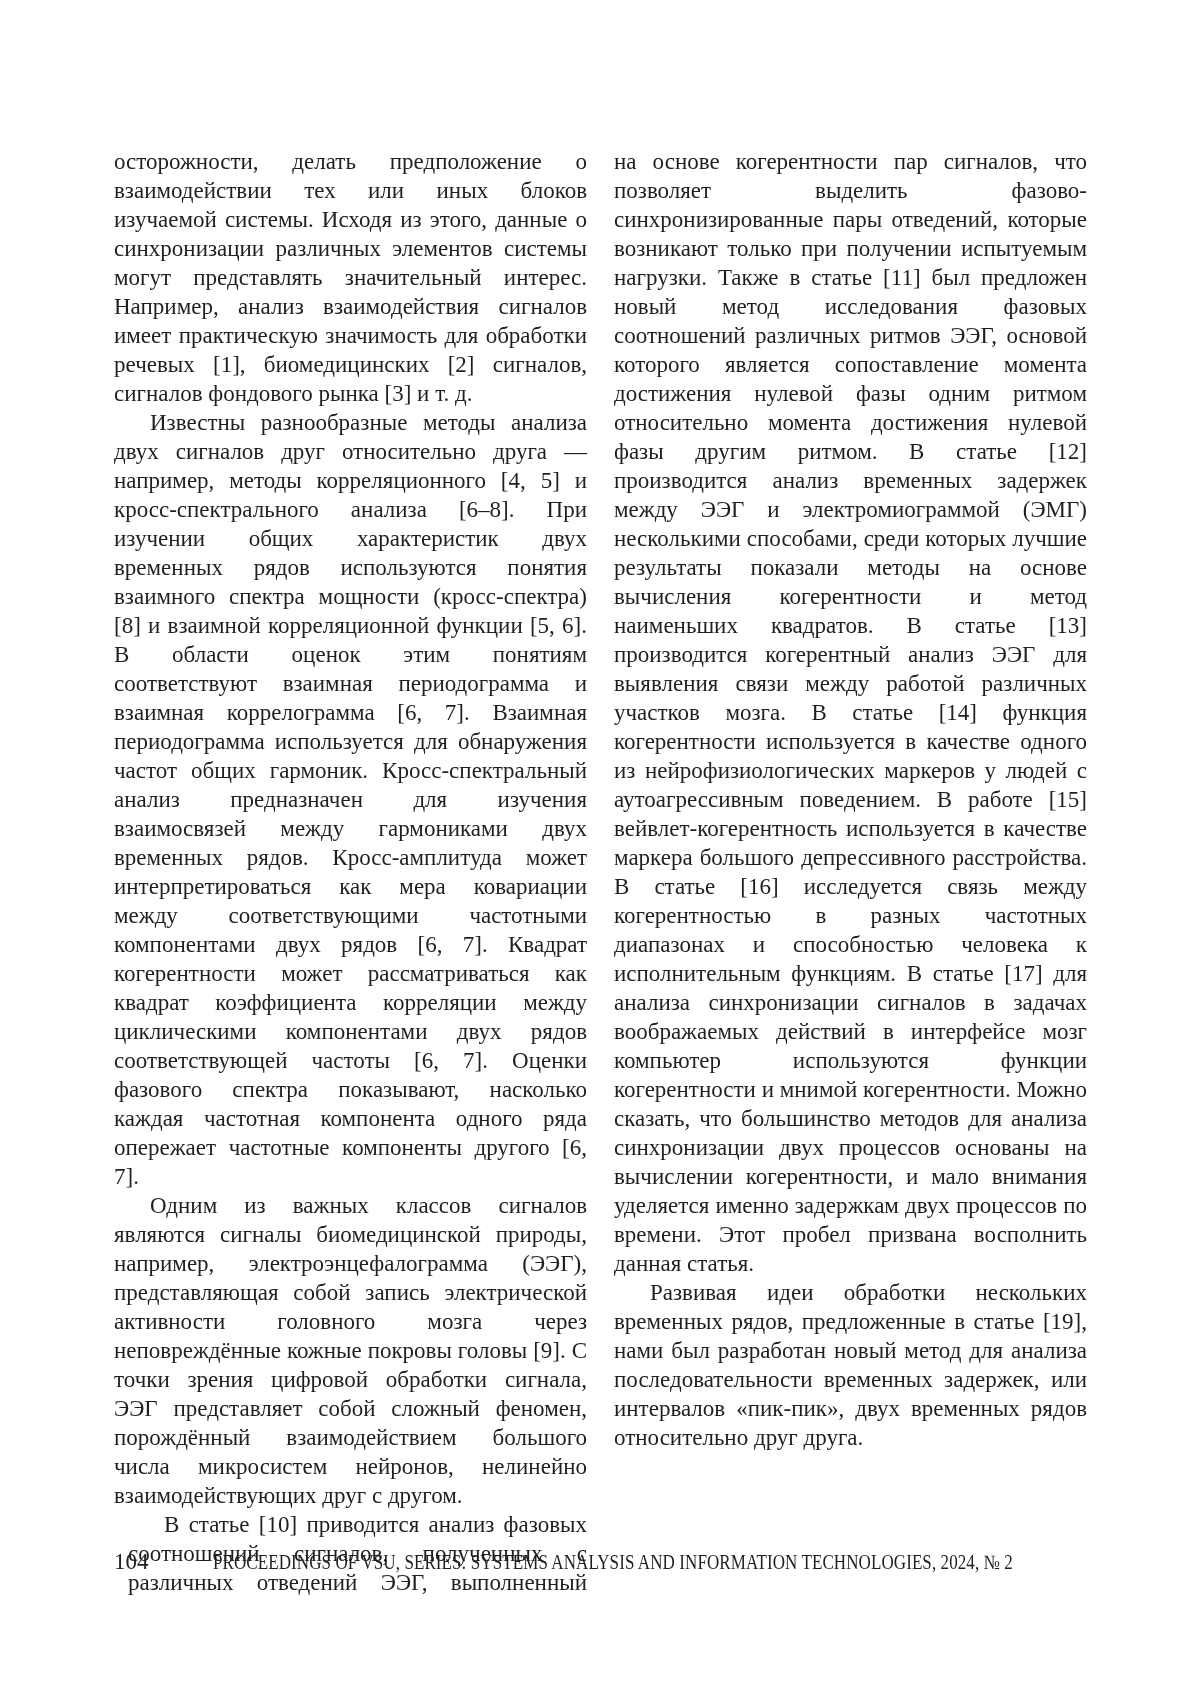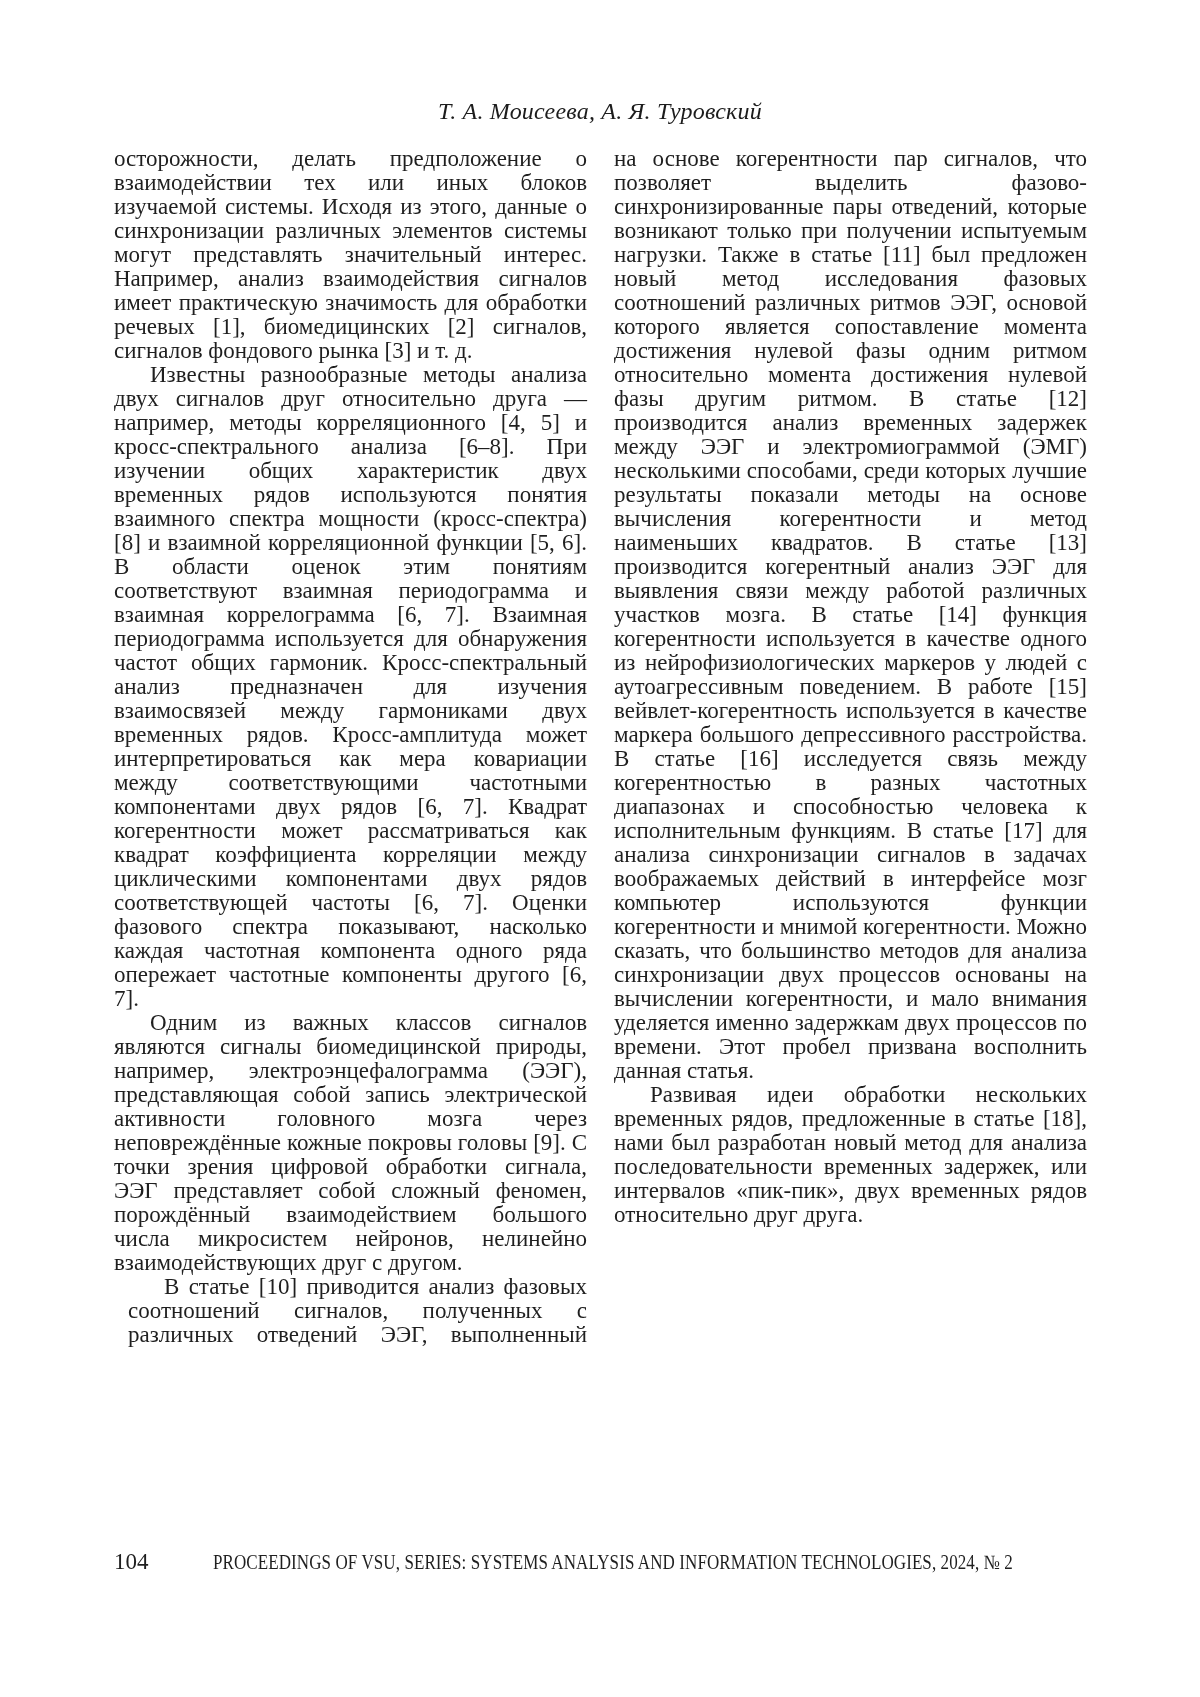--- a/index.html
+++ b/index.html
@@ -30,21 +30,21 @@
     width: 973px;
     display: flex;
     column-gap: 27px;
   }
   .col {
     width: 473px;
     flex: 0 0 473px;
     text-align: justify;
     text-align-last: left;
     font-size: 23px;
-    line-height: 24px;
+    line-height: 29px;
     color: #1f1f1f;
     hyphens: auto;
     overflow-wrap: break-word;
   }
   .col p { margin: 0; padding: 0; text-indent: 0; }
   .col p.indent { text-indent: 36px; }
   .col p.cont { text-align-last: justify; margin-left: 14px; }
   .page-footer {
     position: absolute;
     left: 114px; top: 1549px;
@@ -66,32 +66,31 @@
     transform-origin: left center;
     letter-spacing: 0.1px;
     flex: 0 0 auto;
   }
 </style>
 </head>
 <body>
 
 <div class="page">
 
-  <div class="running-head">Т. А. Моисеева, А. Я. Туровский</div>
 
   <div class="body-columns">
     <div class="col">
         <p class="no-indent">осторожности, делать предположение о взаимодействии тех или иных блоков изучаемой системы. Исходя из этого, данные о синхронизации различных элементов системы могут представлять значительный интерес. Например, анализ взаимодействия сигналов имеет практическую значимость для обработки речевых [1], биомедицинских [2] сигналов, сигналов фондового рынка [3] и т. д.</p>
         <p class="indent">Известны разнообразные методы анализа двух сигналов друг относительно друга — например, методы корреляционного [4, 5] и кросс-спектрального анализа [6–8]. При изучении общих характеристик двух временных рядов используются понятия взаимного спектра мощности (кросс-спектра) [8] и взаимной корреляционной функции [5, 6]. В области оценок этим понятиям соответствуют взаимная периодограмма и взаимная коррелограмма [6, 7]. Взаимная периодограмма используется для обнаружения частот общих гармоник. Кросс-спектральный анализ предназначен для изучения взаимосвязей между гармониками двух временных рядов. Кросс-амплитуда может интерпретироваться как мера ковариации между соответствующими частотными компонентами двух рядов [6, 7]. Квадрат когерентности может рассматриваться как квадрат коэффициента корреляции между циклическими компонентами двух рядов соответствующей частоты [6, 7]. Оценки фазового спектра показывают, насколько каждая частотная компонента одного ряда опережает частотные компоненты другого [6, 7].</p>
         <p class="indent">Одним из важных классов сигналов являются сигналы биомедицинской природы, например, электроэнцефалограмма (ЭЭГ), представляющая собой запись электрической активности головного мозга через неповреждённые кожные покровы головы [9]. С точки зрения цифровой обработки сигнала, ЭЭГ представляет собой сложный феномен, порождённый взаимодействием большого числа микросистем нейронов, нелинейно взаимодействующих друг с другом.</p>
         <p class="indent cont">В статье [10] приводится анализ фазовых соотношений сигналов, полученных с различных отведений ЭЭГ, выполненный</p>
       </div>
     <div class="col">
         <p class="no-indent">на основе когерентности пар сигналов, что позволяет выделить фазово-синхронизированные пары отведений, которые возникают только при получении испытуемым нагрузки. Также в статье [11] был предложен новый метод исследования фазовых соотношений различных ритмов ЭЭГ, основой которого является сопоставление момента достижения нулевой фазы одним ритмом относительно момента достижения нулевой фазы другим ритмом. В статье [12] производится анализ временных задержек между ЭЭГ и электромиограммой (ЭМГ) несколькими способами, среди которых лучшие результаты показали методы на основе вычисления когерентности и метод наименьших квадратов. В статье [13] производится когерентный анализ ЭЭГ для выявления связи между работой различных участков мозга. В статье [14] функция когерентности используется в качестве одного из нейрофизиологических маркеров у людей с аутоагрессивным поведением. В работе [15] вейвлет-когерентность используется в качестве маркера большого депрессивного расстройства. В статье [16] исследуется связь между когерентностью в разных частотных диапазонах и способностью человека к исполнительным функциям. В статье [17] для анализа синхронизации сигналов в задачах воображаемых действий в интерфейсе мозг компьютер используются функции когерентности и мнимой когерентности. Можно сказать, что большинство методов для анализа синхронизации двух процессов основаны на вычислении когерентности, и мало внимания уделяется именно задержкам двух процессов по времени. Этот пробел призвана восполнить данная статья.</p>
-        <p class="indent">Развивая идеи обработки нескольких временных рядов, предложенные в статье [18], нами был разработан новый метод для анализа последовательности временных задержек, или интервалов «пик-пик», двух временных рядов относительно друг друга.</p>
+        <p class="indent">Развивая идеи обработки нескольких временных рядов, предложенные в статье [19], нами был разработан новый метод для анализа последовательности временных задержек, или интервалов «пик-пик», двух временных рядов относительно друг друга.</p>
       </div>
   </div>
 
   <div class="page-footer">
     <span class="page-num">104</span>
     <span class="journal-line">PROCEEDINGS OF VSU, SERIES: SYSTEMS ANALYSIS AND INFORMATION TECHNOLOGIES, 2024, № 2</span>
   </div>
 
 </div>
 

